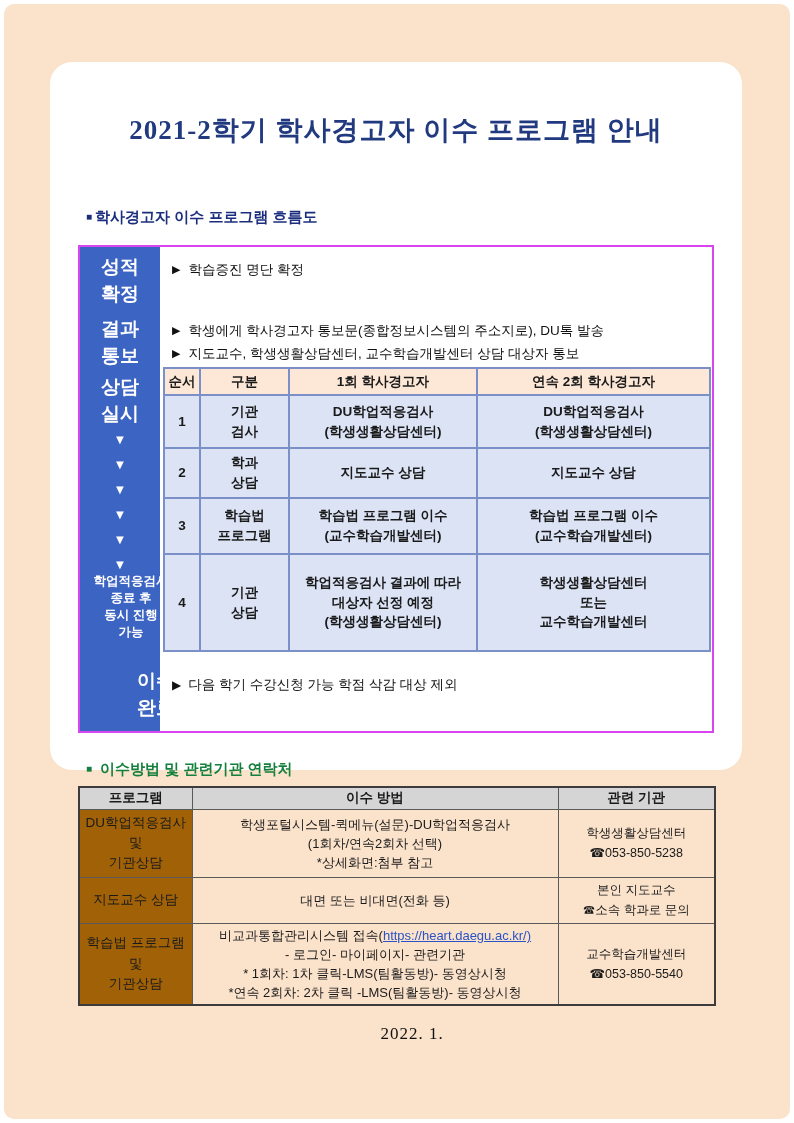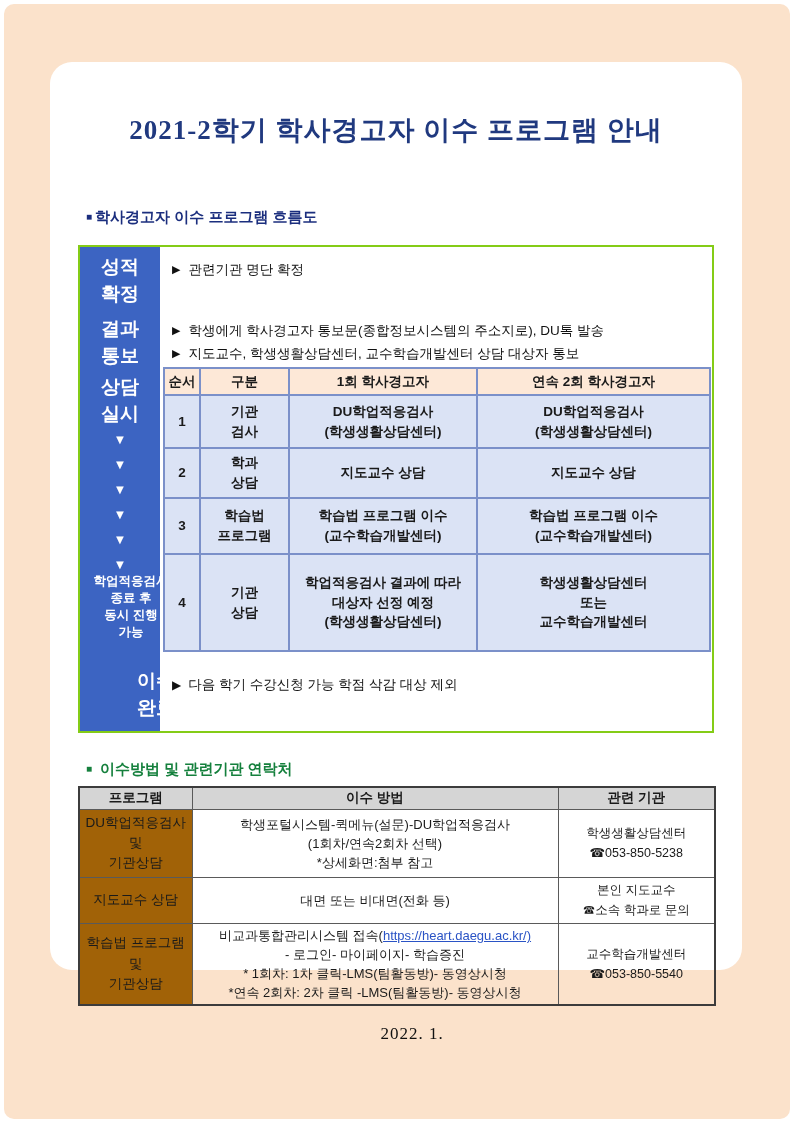--- a/index.html
+++ b/index.html
@@ -8,38 +8,38 @@
     position:relative;
     font-family:"Liberation Sans", sans-serif;
     background:#ffffff;
     overflow:hidden;
   }
   .peach {
     position:absolute; left:4px; top:4px; right:4px; bottom:4px;
     background:#fbe2cb; border-radius:10px;
   }
   .card {
-    position:absolute; left:50px; top:62px; width:692px; height:908px;
+    position:absolute; left:50px; top:62px; width:692px; height:708px;
     background:#ffffff; border-radius:22px;
   }
   .title {
     position:absolute; top:50px; left:0; width:100%;
     text-align:center; font-family:"Liberation Serif", serif;
     font-size:27px; font-weight:bold; color:#20397f; letter-spacing:1px;
   }
   .sec-heading { position:absolute; font-size:15px; font-weight:bold; }
   .flow-heading { top:146px; left:36px; color:#1b2e7e; }
   .contact-heading { top:698px; left:36px; color:#15803d; }
   .sq { font-size:10px; vertical-align:2px; margin-right:3px; }
   .contact-heading .sq { margin-right:8px; }
 
   
   .flow {
     position:absolute; left:28px; top:183px; width:636px; height:488px;
-    border:2px solid #84cc16; display:flex; background:#ffffff;
+    border:2px solid #d946ef; display:flex; background:#ffffff;
   }
   .flow-sidebar {
     position:relative; width:80px; flex:0 0 80px;
     background:#3c64c2; color:#ffffff;
   }
   .sb-label {
     position:absolute; left:0; width:100%; text-align:center;
     font-size:19px; font-weight:bold; line-height:27px; white-space:pre-line;
   }
   .sb-grade { top:6px; } .sb-notify { top:68px; } .sb-counsel { top:126px; }
@@ -132,21 +132,21 @@
       <div class="sb-note">학업적응검사
 종료 후
 동시 진행
 가능</div>
       <div class="sb-label sb-complete">이수
 완료</div>
     </div>
 
     <div class="flow-content">
       <div class="bullet-line grade-line">
-        <span class="tri">▶</span><span>관련기관 명단 확정</span>
+        <span class="tri">▶</span><span>학습증진 명단 확정</span>
       </div>
 
       <div class="notify-lines">
         <div class="nline">
           <span class="tri">▶</span><span>학생에게 학사경고자 통보문(종합정보시스템의 주소지로), DU톡 발송</span>
         </div>
         <div class="nline">
           <span class="tri">▶</span><span>지도교수, 학생생활상담센터, 교수학습개발센터 상담 대상자 통보</span>
         </div>
       </div>
@@ -247,21 +247,21 @@
       <td class="col-org">본인 지도교수
 ☎소속 학과로 문의</td>
     </tr>
     <tr class="cr3">
       <td class="col-program">학습법 프로그램 및
 기관상담</td>
       <td class="col-method">
         <div class="mline">
           <span>비교과통합관리시스템 접속(</span><a class="link">https://heart.daegu.ac.kr/)</a>
         </div>
-        <div class="mline">- 로그인-  마이페이지- 학습증진</div>
+        <div class="mline">- 로그인-  마이페이지- 관련기관</div>
         <div class="mline">* 1회차: 1차 클릭-LMS(팀활동방)- 동영상시청</div>
         <div class="mline">*연속 2회차: 2차 클릭 -LMS(팀활동방)- 동영상시청</div>
       </td>
       <td class="col-org">교수학습개발센터
 ☎053-850-5540</td>
     </tr>
   </tbody>
     </table>
 
   <div class="footer-date">2022.  1.</div>

